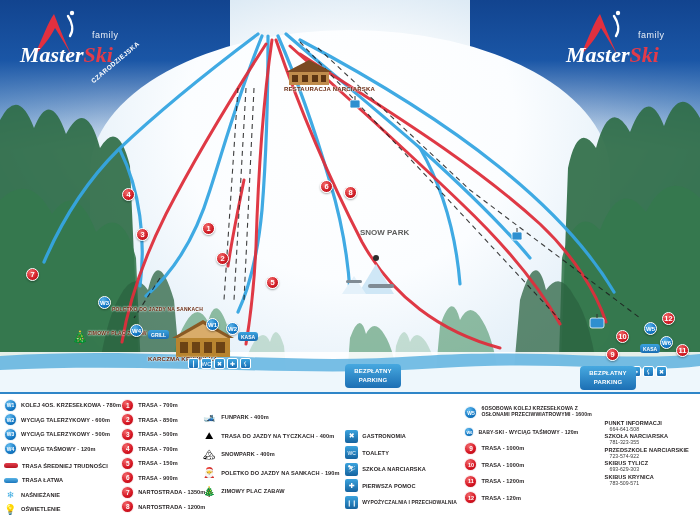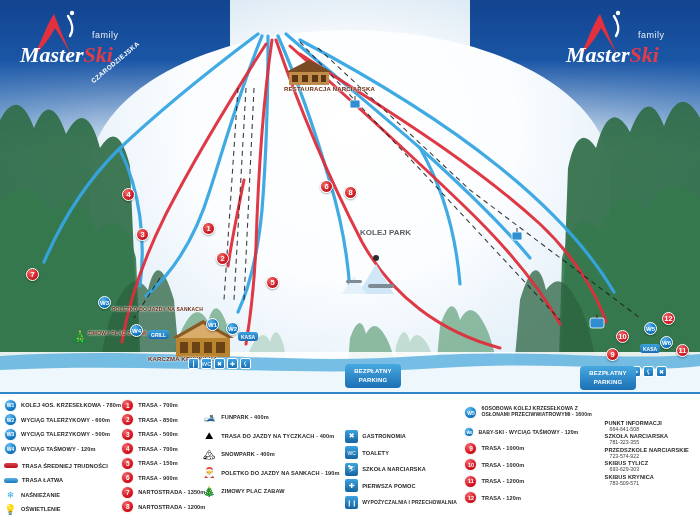--- a/index.html
+++ b/index.html
@@ -293,21 +293,21 @@
     <div class="svcbox" style="left:227px; top:358px;">✚</div>
     <div class="svcbox" style="left:240px; top:358px;">⚸</div>
 
     <div class="svcbox" style="left:604px; top:366px;">┃</div>
     <div class="svcbox" style="left:617px; top:366px;">WC</div>
     <div class="svcbox" style="left:630px; top:366px;">✚</div>
     <div class="svcbox" style="left:643px; top:366px;">⚸</div>
     <div class="svcbox" style="left:656px; top:366px;">✖</div>
 
     <div class="snowpark-label" style="left:360px; top:228px;">
-      <span>KOLEJ PARK</span>
+      <span>SNOW PARK</span>
     </div>
     <svg style="position:absolute;left:340px;top:250px;" width="70" height="46" viewBox="0 0 70 46">
       <polygon points="18,44 36,14 54,44" fill="#cfe7f6"></polygon>
       <polygon points="2,44 14,26 26,44" fill="#e4f1fa"></polygon>
       <rect x="28" y="34" width="26" height="4" rx="2" fill="#7f8b94"></rect>
       <rect x="6" y="30" width="16" height="3" rx="1.5" fill="#7f8b94"></rect>
       <circle cx="36" cy="8" r="3" fill="#2d2d2d"></circle>
     </svg>
 
     <div style="position:absolute;left:72px;top:330px;font-size:13px;">🎄</div>

